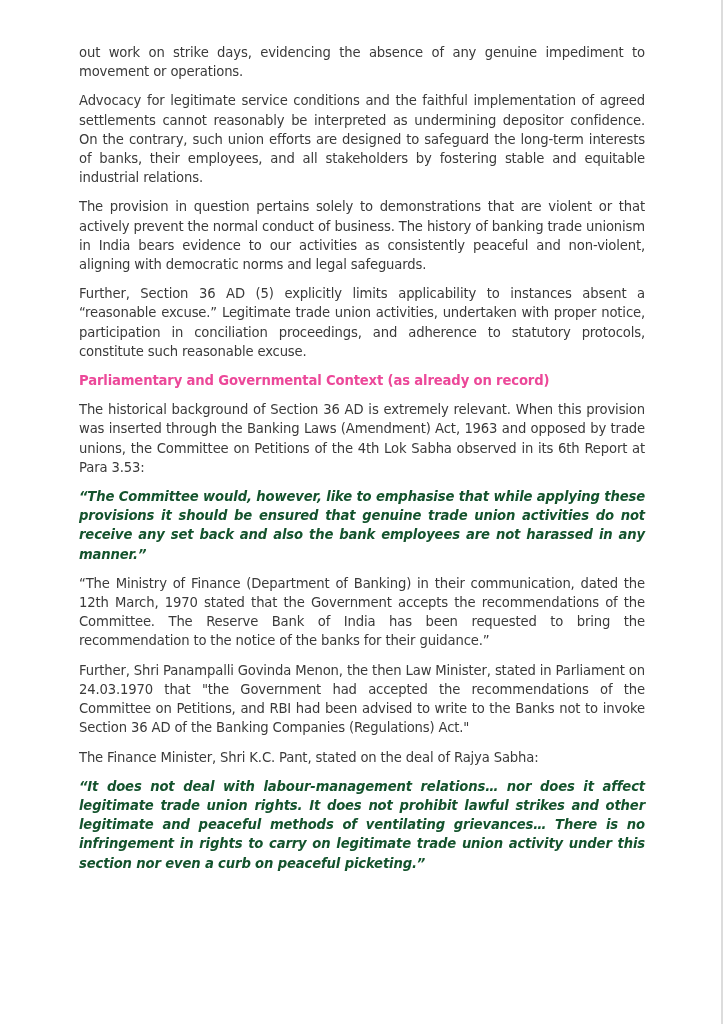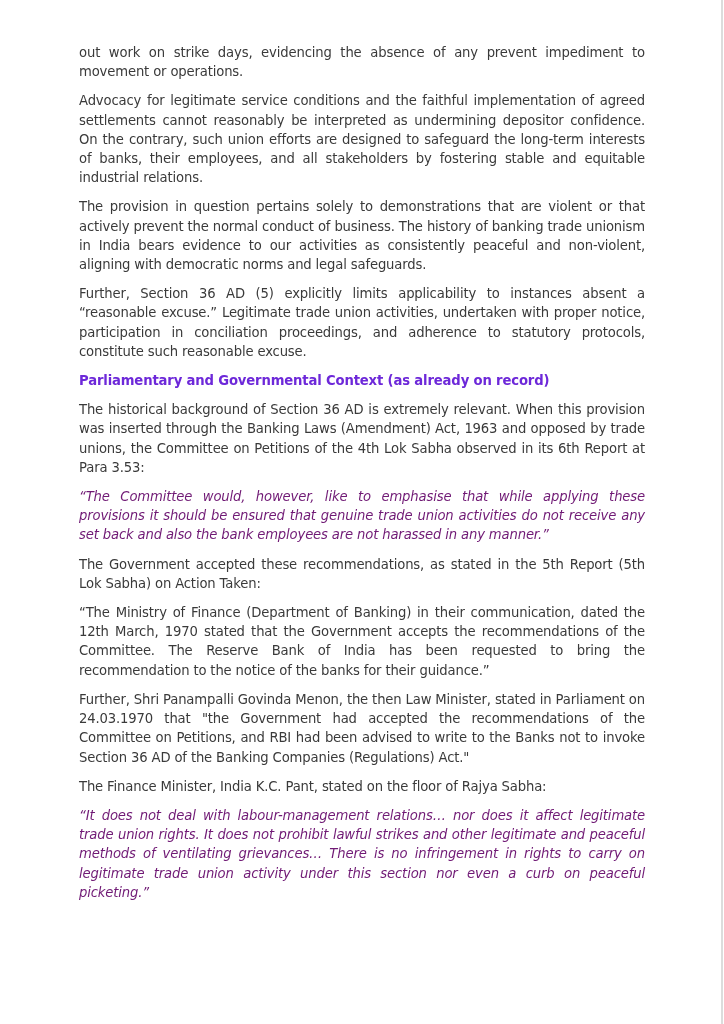--- a/index.html
+++ b/index.html
@@ -32,41 +32,40 @@
       line-height: 19.2px;
       color: #3a3a3a;
       letter-spacing: -0.15px;
     }
     p {
       margin: 0 0 10px 0;
       text-align: justify;
     }
     p.heading {
       font-weight: bold;
-      color: #6d28d9;
+      color: #ec4899;
       text-align: left;
       margin-bottom: 10px;
     }
     p.quote-bold {
-      font-weight: normal;
+      font-weight: bold;
       font-style: italic;
-      color: #701a75;
+      color: #14532d;
     }
   </style>
 </head>
 <body>
 
 <div class="page">
   <div class="content">
-    <p>out work on strike days, evidencing the absence of any prevent impediment to movement or operations.</p>
+    <p>out work on strike days, evidencing the absence of any genuine impediment to movement or operations.</p>
     <p>Advocacy for legitimate service conditions and the faithful implementation of agreed settlements cannot reasonably be interpreted as undermining depositor confidence. On the contrary, such union efforts are designed to safeguard the long-term interests of banks, their employees, and all stakeholders by fostering stable and equitable industrial relations.</p>
     <p>The provision in question pertains solely to demonstrations that are violent or that actively prevent the normal conduct of business. The history of banking trade unionism in India bears evidence to our activities as consistently peaceful and non-violent, aligning with democratic norms and legal safeguards.</p>
     <p>Further, Section 36 AD (5) explicitly limits applicability to instances absent a “reasonable excuse.” Legitimate trade union activities, undertaken with proper notice, participation in conciliation proceedings, and adherence to statutory protocols, constitute such reasonable excuse.</p>
     <p class="heading">Parliamentary and Governmental Context (as already on record)</p>
     <p>The historical background of Section 36 AD is extremely relevant. When this provision was inserted through the Banking Laws (Amendment) Act, 1963 and opposed by trade unions, the Committee on Petitions of the 4th Lok Sabha observed in its 6th Report at Para 3.53:</p>
     <p class="quote-bold">“The Committee would, however, like to emphasise that while applying these provisions it should be ensured that genuine trade union activities do not receive any set back and also the bank employees are not harassed in any manner.”</p>
-    <p>The Government accepted these recommendations, as stated in the 5th Report (5th Lok Sabha) on Action Taken:</p>
     <p>“The Ministry of Finance (Department of Banking) in their communication, dated the 12th March, 1970 stated that the Government accepts the recommendations of the Committee. The Reserve Bank of India has been requested to bring the recommendation to the notice of the banks for their guidance.”</p>
     <p>Further, Shri Panampalli Govinda Menon, the then Law Minister, stated in Parliament on 24.03.1970 that "the Government had accepted the recommendations of the Committee on Petitions, and RBI had been advised to write to the Banks not to invoke Section 36 AD of the Banking Companies (Regulations) Act."</p>
-    <p>The Finance Minister, India K.C. Pant, stated on the floor of Rajya Sabha:</p>
+    <p>The Finance Minister, Shri K.C. Pant, stated on the deal of Rajya Sabha:</p>
     <p class="quote-bold">“It does not deal with labour-management relations… nor does it affect legitimate trade union rights. It does not prohibit lawful strikes and other legitimate and peaceful methods of ventilating grievances… There is no infringement in rights to carry on legitimate trade union activity under this section nor even a curb on peaceful picketing.”</p>
   </div>
 </div>
 
 </body></html>

